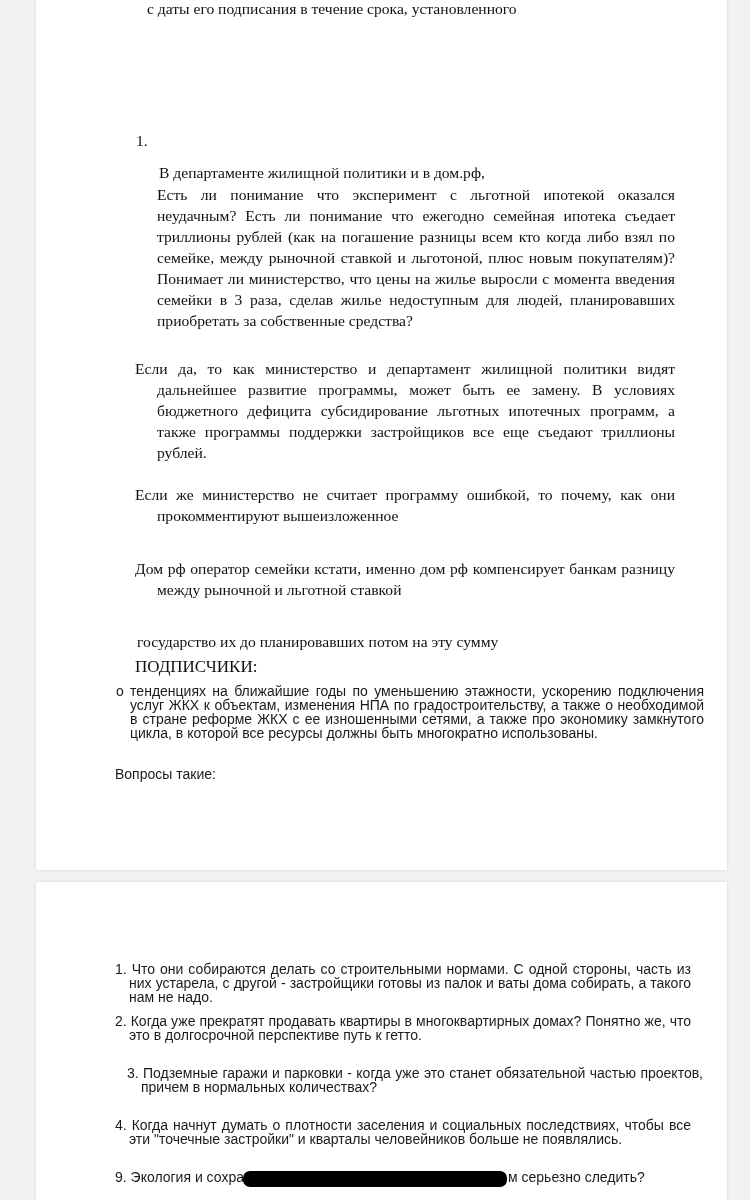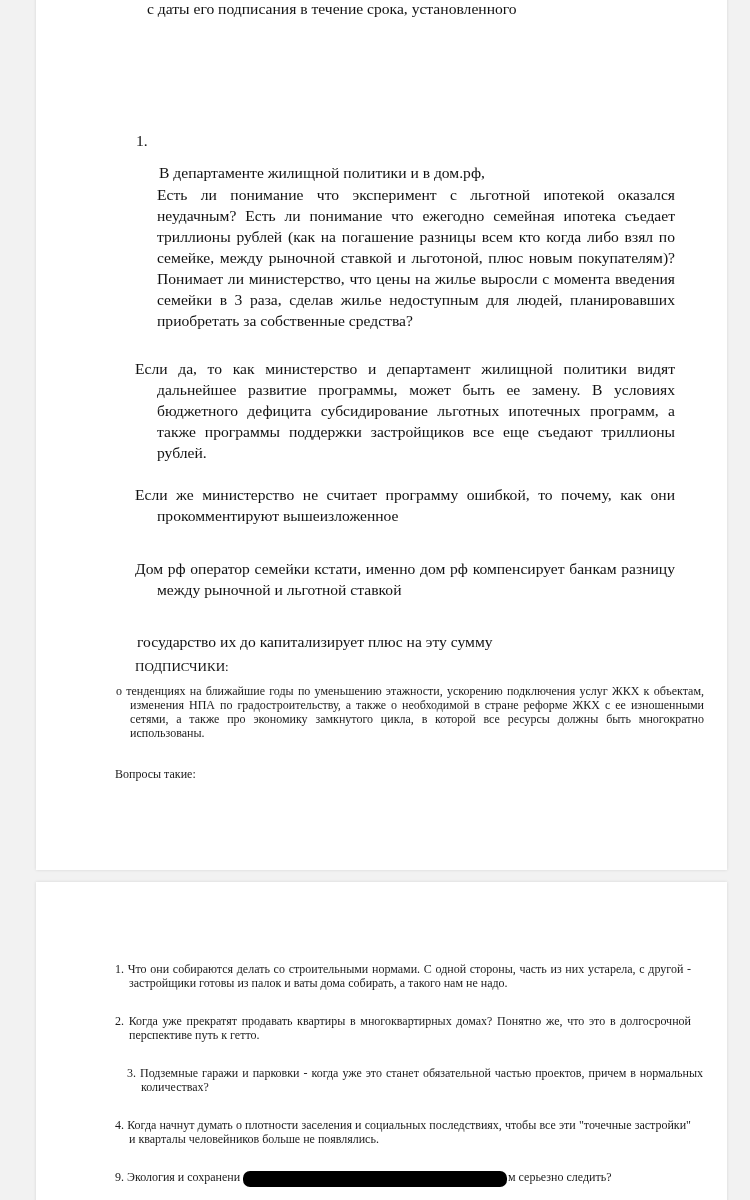--- a/index.html
+++ b/index.html
@@ -17,23 +17,23 @@
     .page1 { top: -10px; height: 880px; }
     .page2 { top: 882px; height: 330px; }
     .serif {
       font-family: "Liberation Serif", serif;
       color: #111;
       font-size: 15.6px;
       line-height: 21px;
       position: absolute;
     }
     .sans {
-      font-family: Liberation Serif, serif;
+      font-family: Liberation Sans, sans-serif;
       color: #1a1a1a;
-      font-size: 12px;
+      font-size: 14px;
       line-height: 14px;
       position: absolute;
     }
     .justify { text-align: justify; text-align-last: left; }
     .hang { padding-left: 22px; text-indent: -22px; }
     .hang-sm { padding-left: 14px; text-indent: -14px; }
     .redaction {
       position: absolute;
       background: #000;
       border-radius: 7px;
@@ -53,23 +53,23 @@
   <div class="serif justify" style="left:121px; top:194px; width:518px;">Есть ли понимание  что эксперимент с льготной ипотекой оказался неудачным? Есть ли понимание что ежегодно семейная ипотека съедает триллионы рублей (как на погашение разницы всем кто когда либо взял по семейке, между рыночной ставкой и льготоной, плюс новым покупателям)? Понимает ли министерство, что цены на жилье выросли с момента введения семейки в 3 раза, сделав жилье недоступным для людей,  планировавших приобретать за собственные средства?</div>
 
   <div class="serif justify hang" style="left:99px; top:368px; width:518px;">Если да, то как министерство и департамент жилищной политики видят дальнейшее развитие программы, может быть ее замену. В условиях бюджетного дефицита субсидирование льготных ипотечных программ, а также программы поддержки застройщиков все еще съедают триллионы рублей.</div>
 
   <div class="serif justify hang" style="left:99px; top:568px; width:518px; text-indent:0; padding-left:22px;">
     <span style="display:block; text-indent:-22px; padding-left:0; margin-left:0;"> Дом рф оператор семейки кстати, именно дом рф компенсирует банкам разницу между рыночной и льготной ставкой</span>
   </div>
 
   <div class="serif justify hang" style="left:99px; top:494px; width:518px;">Если же министерство не считает программу ошибкой, то почему, как они прокомментируют вышеизложенное</div>
 
-  <div class="serif" style="left:101px; top:641px; width:500px;">государство их до капитализирует плюс на эту сумму</div>
+  <div class="serif" style="left:101px; top:641px; width:500px;">государство их до планировавших потом на эту сумму</div>
 
-  <div class="serif" style="left:99px; top:666px; width:300px; font-size:13px;">ПОДПИСЧИКИ:</div>
+  <div class="serif" style="left:99px; top:666px; width:300px; font-size:17px;">ПОДПИСЧИКИ:</div>
 
   <div class="sans justify hang-sm" style="left:80px; top:694px; width:574px;">о тенденциях на ближайшие годы по уменьшению этажности, ускорению подключения услуг ЖКХ к объектам, изменения НПА по градостроительству, а также о необходимой в стране реформе ЖКХ с ее изношенными сетями, а также про экономику замкнутого цикла, в которой все ресурсы должны быть многократно использованы.</div>
 
   <div class="sans" style="left:79px; top:777px; width:200px;">Вопросы такие:</div>
 </div>
 
 <div class="page page2">
   <div class="sans justify hang-sm" style="left:79px; top:80px; width:562px;">1. Что они собираются делать со строительными нормами. С одной стороны, часть из них устарела, с другой - застройщики готовы из палок и ваты дома собирать, а такого нам не надо.</div>
 
   <div class="sans justify hang-sm" style="left:79px; top:132px; width:562px;">2. Когда уже прекратят продавать квартиры в многоквартирных домах? Понятно же, что это в долгосрочной перспективе путь к гетто.</div>

